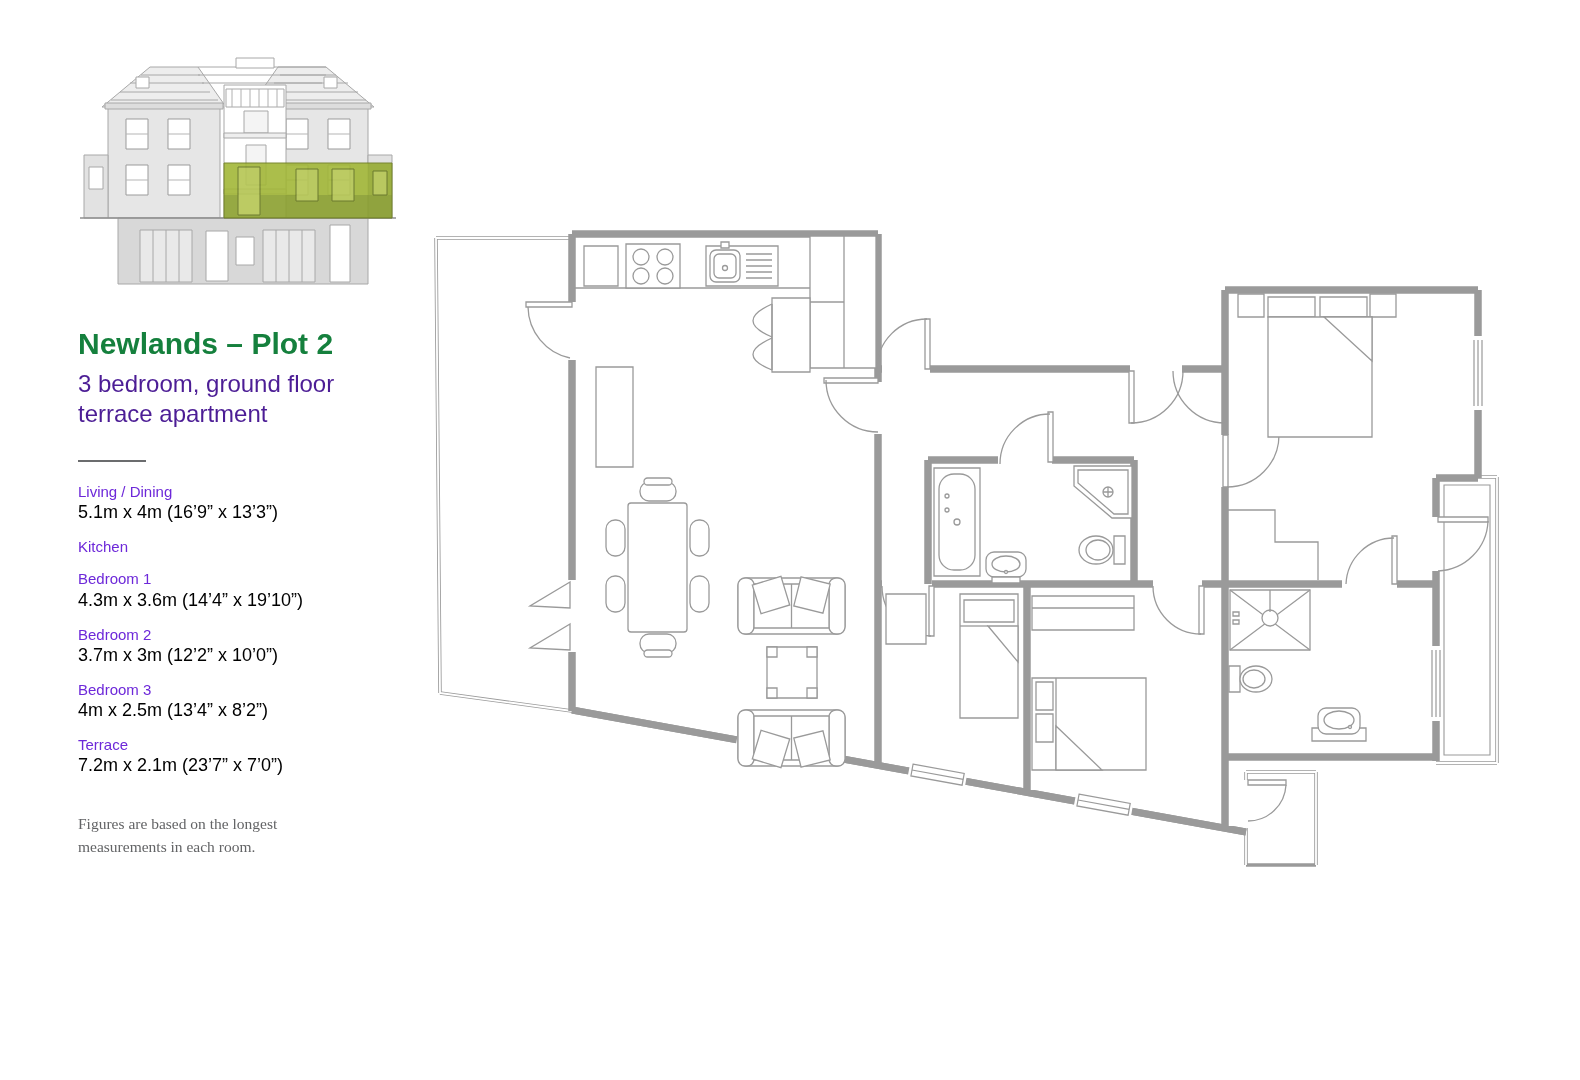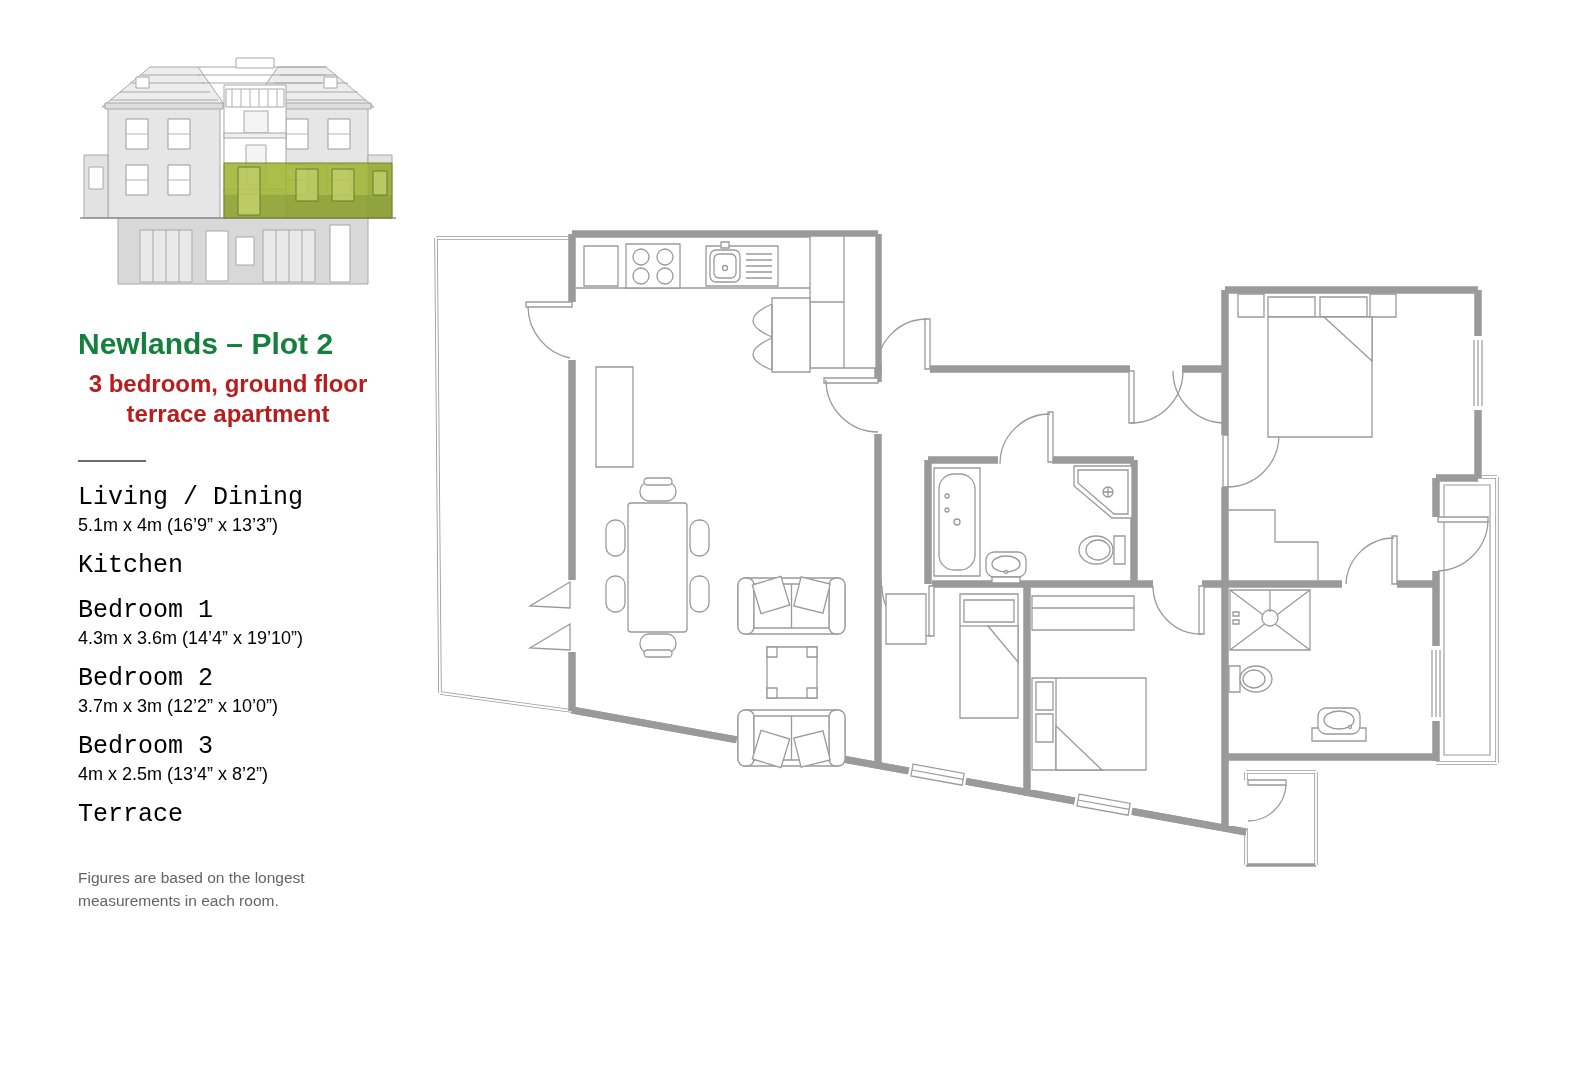--- a/index.html
+++ b/index.html
@@ -4,29 +4,29 @@
 <style>
   html,body{margin:0;padding:0;background:#ffffff;}
   body{width:1580px;height:1080px;position:relative;overflow:hidden;
        font-family:"Liberation Sans", sans-serif;color:#58595b;}
 
   .panel{position:absolute;left:78px;top:55px;width:310px;}
   .elevation{position:absolute;left:0;top:0;}
 
   .title-block{position:absolute;left:0;top:272px;width:320px;}
   .page-title{font-size:30px;font-weight:bold;color:#15803d;letter-spacing:0;}
-  .page-subtitle{font-size:24px;font-weight:700;color:#b91c1c;line-height:1.27;margin-top:8px;width:300px;text-align:center;}
+  .page-subtitle{font-size:24px;font-weight:400;color:#4c1d95;line-height:1.27;margin-top:8px;width:300px;}
   .divider{width:68px;border:none;border-top:2px solid #6b6c6e;margin:30px 0 20px 0;}
 
   .room-list{margin-top:0;}
   .room{margin-bottom:13px;}
-  .room-name{font-size:25px;color:#000000;line-height:1.28;font-family:Liberation Mono, monospace;}
+  .room-name{font-size:15px;color:#6d28d9;line-height:1.28;}
   .room-dims{font-size:18px;color:#000000;line-height:1.28;}
 
-  .footnote{margin-top:36px;font-size:15.5px;color:#636466;line-height:1.45;width:260px;}
+  .footnote{margin-top:36px;font-size:15.5px;color:#636466;line-height:1.45;width:260px;font-family:Liberation Serif, serif;}
 
   .plan{position:absolute;left:420px;top:220px;}
 
   svg *{vector-effect:non-scaling-stroke;}
 </style>
 </head>
 <body>
 
 <div class="panel">
 
@@ -153,20 +153,21 @@
     <div class="room-dims">3.7m x 3m (12’2” x 10’0”)</div>
   </div>
 
   <div class="room">
     <div class="room-name">Bedroom 3</div>
     <div class="room-dims">4m x 2.5m (13’4” x 8’2”)</div>
   </div>
 
   <div class="room">
     <div class="room-name">Terrace</div>
+    <div class="room-dims">7.2m x 2.1m (23’7” x 7’0”)</div>
   </div>
 </div>
     <div class="footnote">Figures are based on the longest measurements in each room.</div>
   </div>
 </div>
 
 <svg class="plan" width="1090" height="660" viewBox="0 0 1090 660">
 
   <g stroke="#9a9a9a" stroke-width="3.5" fill="none">
     <path d="M16,18 H150 M16,18 L20,473 M20,473 L152,491

